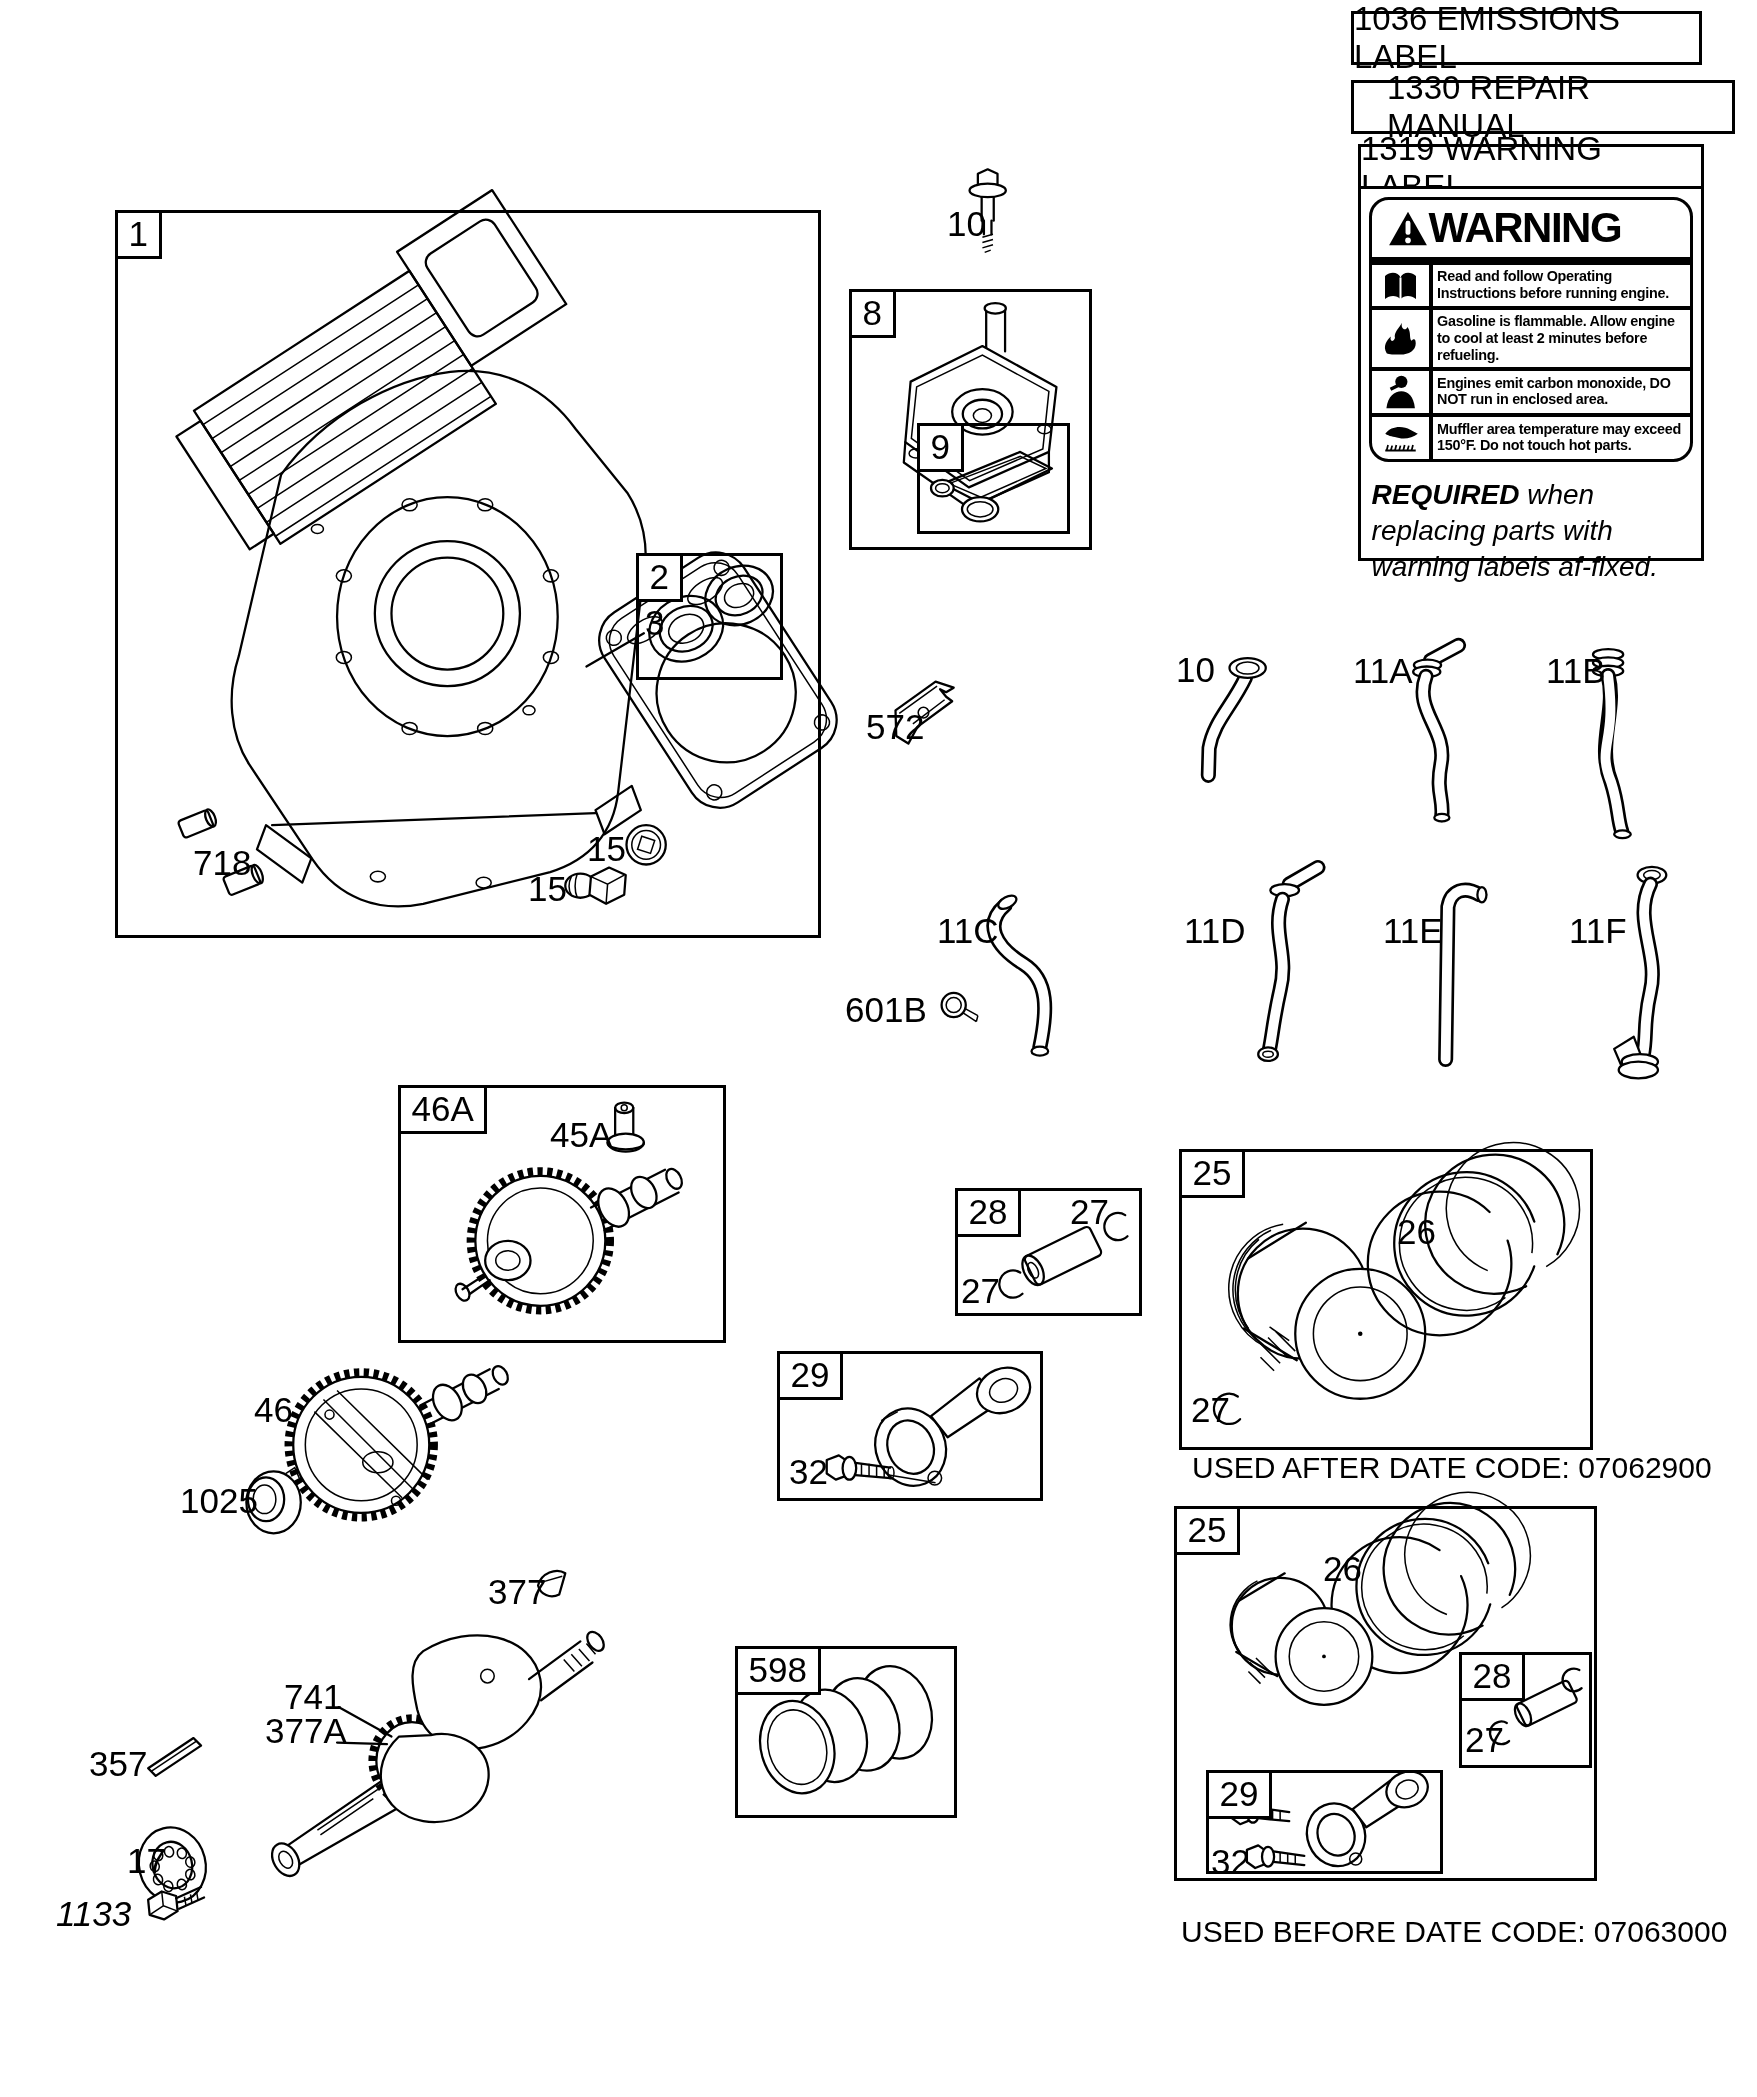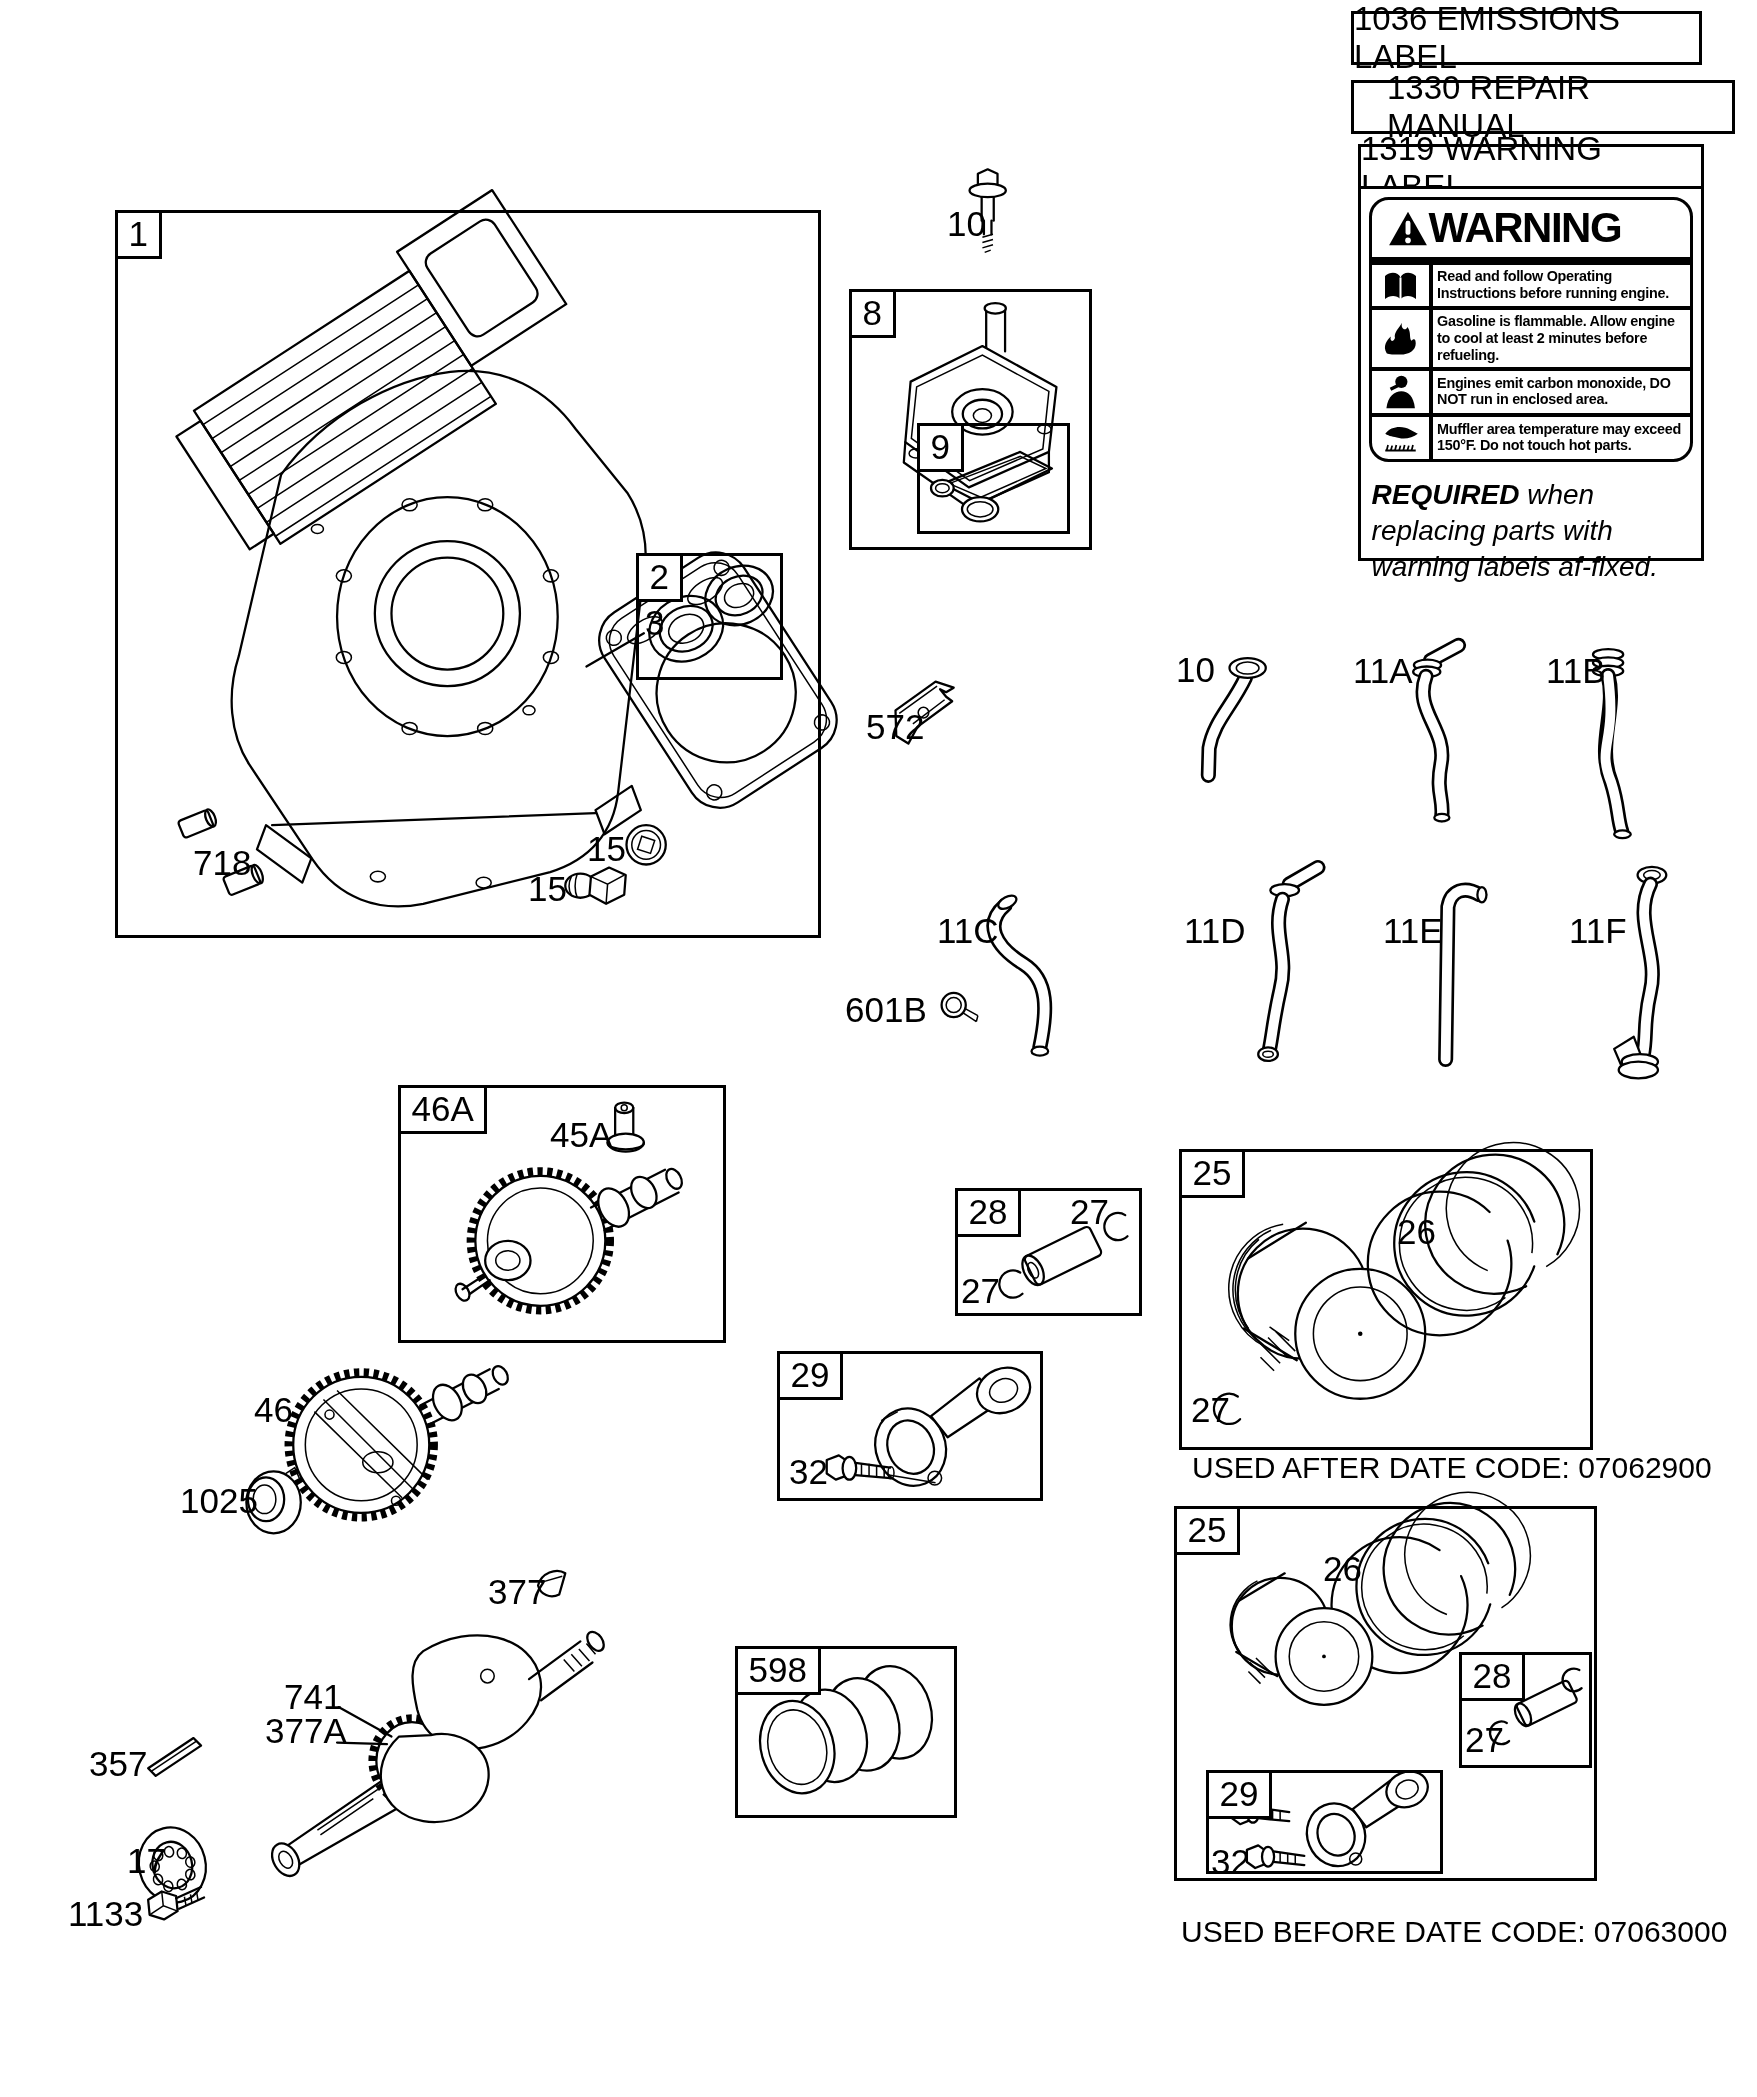--- a/index.html
+++ b/index.html
@@ -466,21 +466,21 @@
   <div class="callout" style="left:550px;top:1117px;">45A</div>
   <div class="callout" style="left:254px;top:1392px;">46</div>
   <div class="callout" style="left:89px;top:1746px;">357</div>
   <div class="callout" style="left:488px;top:1574px;">377</div>
   <div class="callout" style="left:265px;top:1713px;">377A</div>
   <div class="callout" style="left:866px;top:709px;">572</div>
   <div class="callout" style="left:845px;top:992px;">601B</div>
   <div class="callout" style="left:193px;top:845px;">718</div>
   <div class="callout" style="left:284px;top:1679px;">741</div>
   <div class="callout" style="left:180px;top:1483px;">1025</div>
-  <div class="callout" style="left:68px;top:1896px;">1133</div>
+  <div class="callout" style="left:56px;top:1896px;font-style:italic;">1133</div>
 
   <div class="caption" style="left:1192px;top:1453px;">USED AFTER DATE CODE:  07062900</div>
   <div class="caption" style="left:1181px;top:1917px;">USED BEFORE DATE CODE:  07063000</div>
 
   <div class="toplabel" style="left:1351px;top:10.6px;width:345px;height:48px;">
     <span>1036 EMISSIONS LABEL</span>
   </div>
   <div class="toplabel" style="left:1351px;top:80px;width:345px;height:48px;padding-left:33px;">
     <span>1330 REPAIR MANUAL</span>
   </div>

